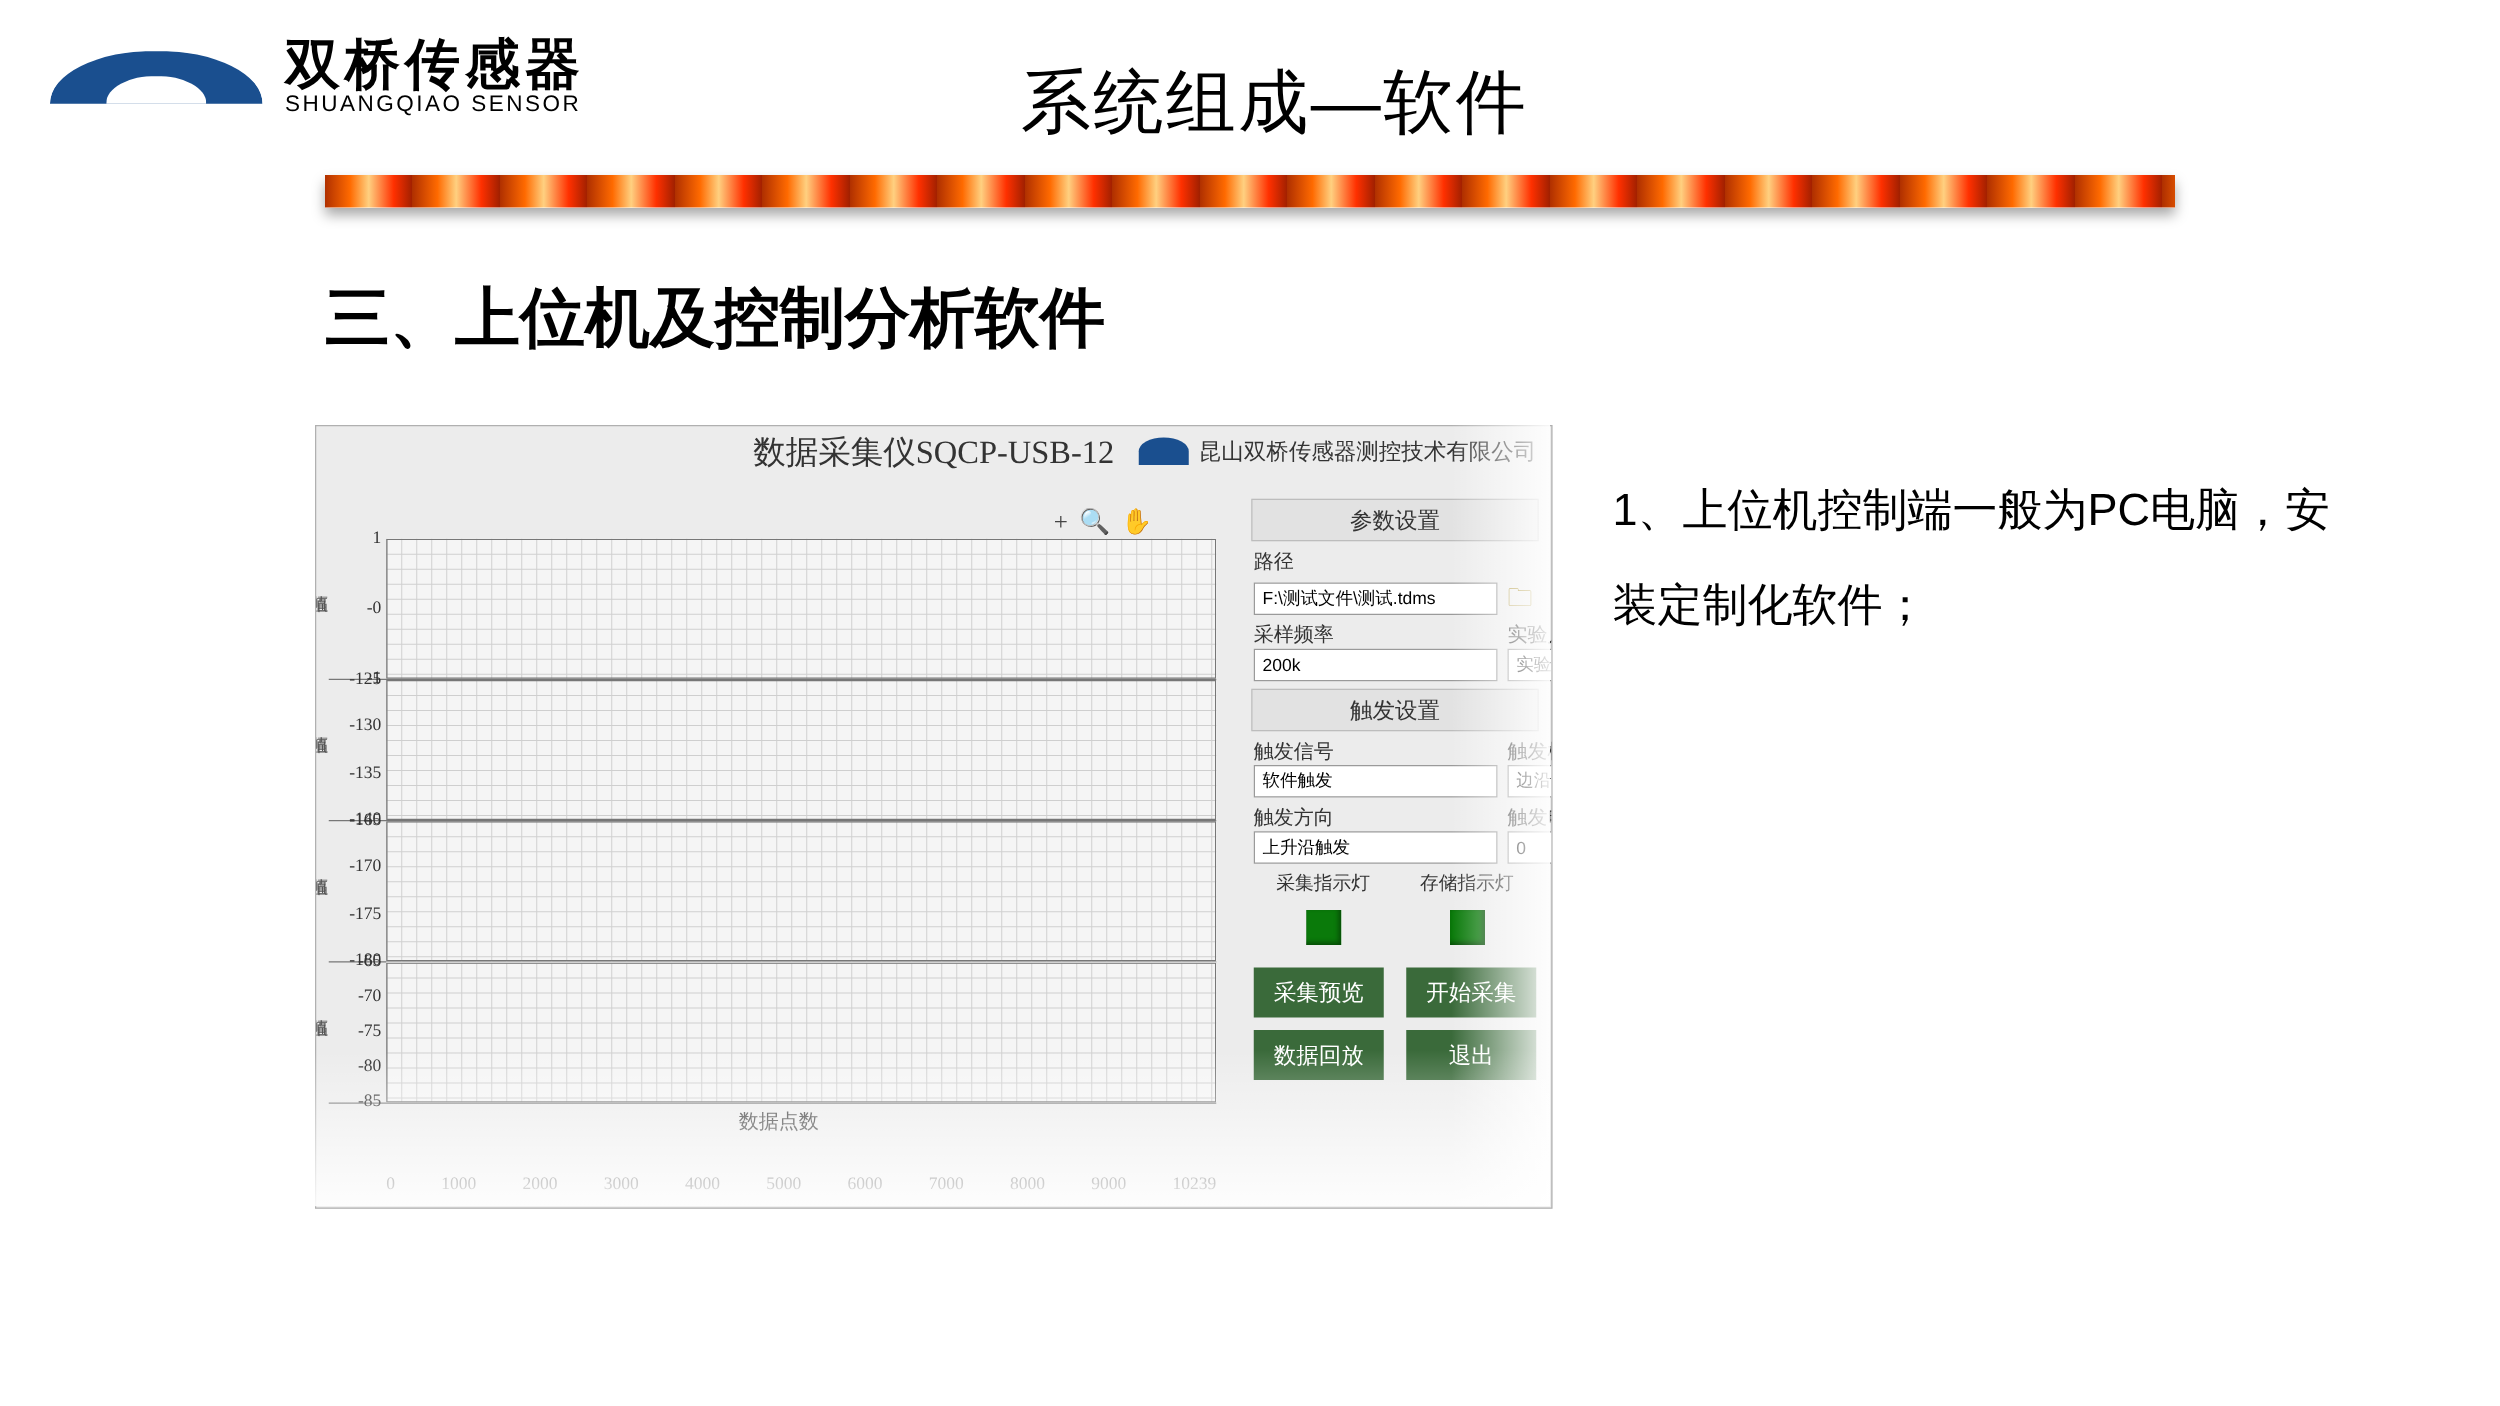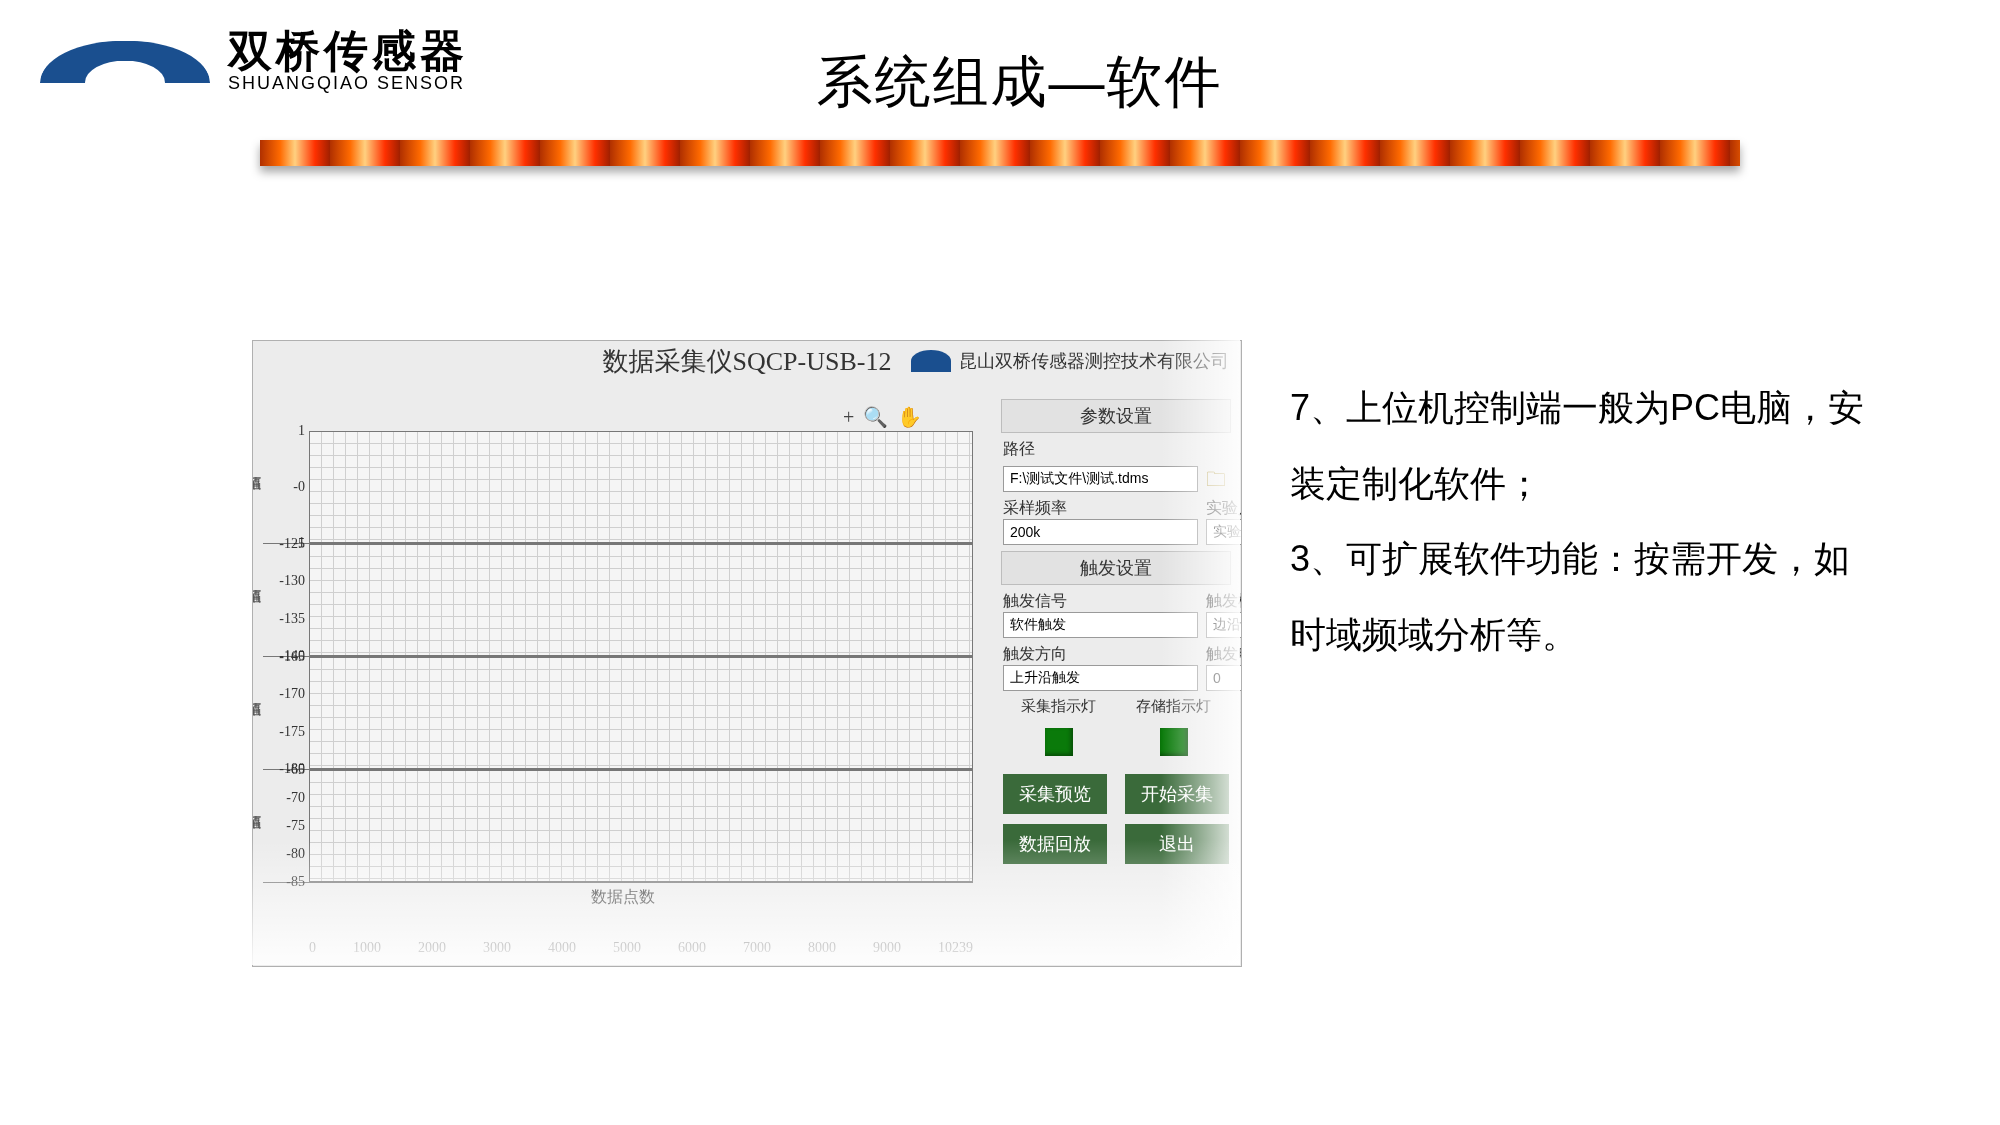--- a/index.html
+++ b/index.html
@@ -77,20 +77,21 @@
         <div class="logo-inner"></div>
     </div>
     <div class="logo-text">
       <div class="logo-cn">双桥传感器</div>
       <div class="logo-en">SHUANGQIAO SENSOR</div>
     </div>
   </div>
 
   <div class="slide-title">系统组成—软件</div>
   <div class="fire-bar"></div>
+  <div class="section-heading">三、上位机及控制分析软件</div>
 
   <div class="app">
     <div class="app-titlebar">数据采集仪SQCP-USB-12</div>
     <div class="app-brand">
       <div class="app-brand-ico"></div>
       <span>昆山双桥传感器测控技术有限公司</span>
     </div>
     <div class="chart-tools">+ 🔍 ✋</div>
 
     <div class="chart-area">
@@ -204,17 +205,16 @@
         <div class="btn">采集预览</div>
         <div class="btn">开始采集</div>
         <div class="btn">数据回放</div>
         <div class="btn">退出</div>
       </div>
     </div>
   </div>
   <div class="fade"></div>
 
   <div class="bullets">
-    <div>7、上位机控制端一般为PC电脑，安装定制化软件；</div>
-    <div>3、可扩展软件功能：按需开发，如时域频域分析等。</div>
+    <div>1、上位机控制端一般为PC电脑，安装定制化软件；</div>
   </div>
 
 </div>
 
 </body></html>

